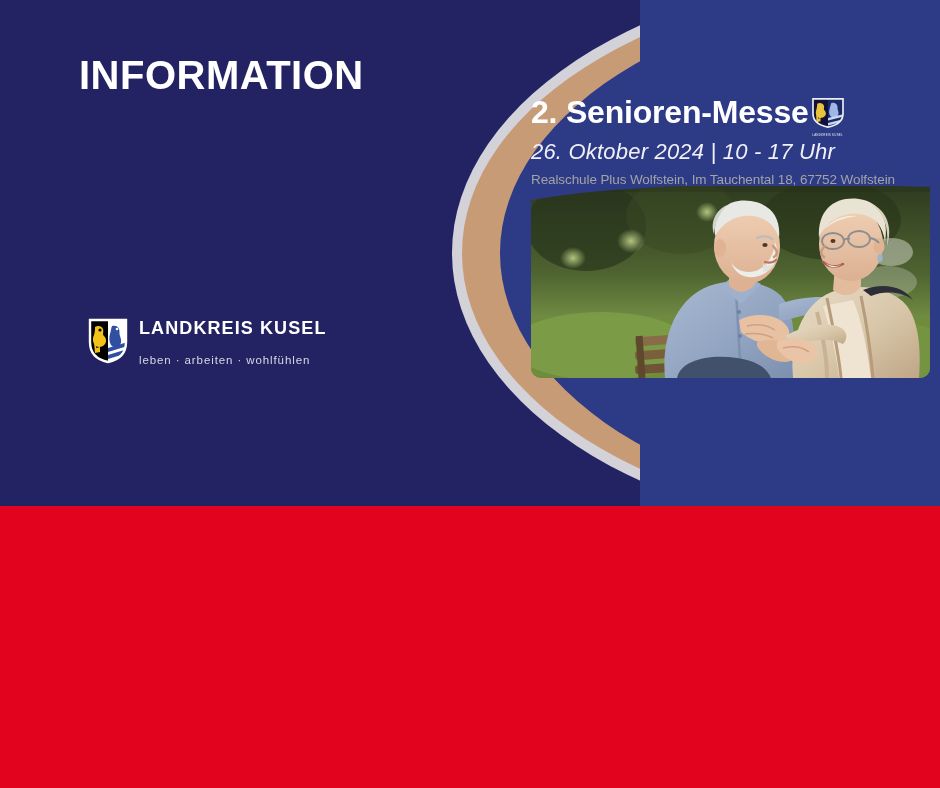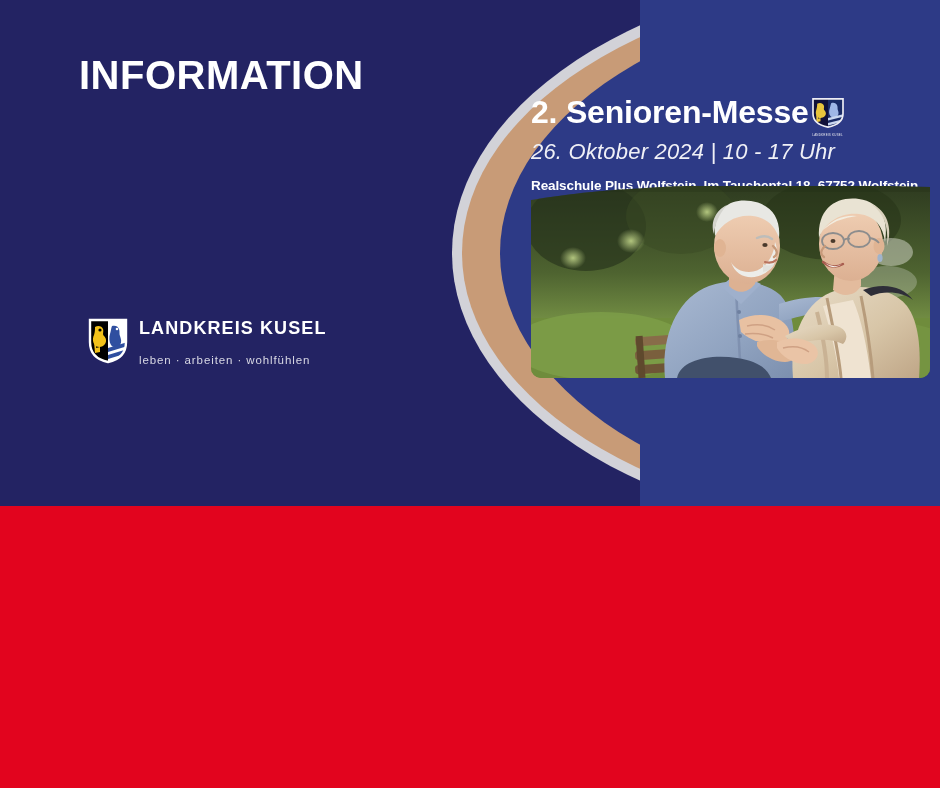--- a/index.html
+++ b/index.html
@@ -84,22 +84,22 @@
   .event-crest{margin-top:2px;flex:0 0 auto;}
   .event-crest-caption{
     font-size:3px;color:#E6E6EE;text-align:center;letter-spacing:0.2px;
     margin-top:1px;
   }
   .event-date{
     font-size:22px;font-style:italic;color:#F0F0F6;
     margin-top:2px;white-space:nowrap;letter-spacing:0.2px;
   }
   .event-venue{
-    font-size:13.5px;font-weight:bold;color:#ffffff;
-    margin-top:13px;white-space:nowrap;letter-spacing:-0.1px;
+    font-size:13.5px;font-weight:normal;color:#a3a3a3;
+    margin-top:7px;white-space:nowrap;letter-spacing:-0.1px;
   }
 
   
   .photo{
     position:absolute;left:531px;top:186px;width:399px;height:192px;
     border-radius:0 0 10px 10px;
     overflow:hidden;
   }
   .photo svg{display:block;width:100%;height:100%;}
 </style>

